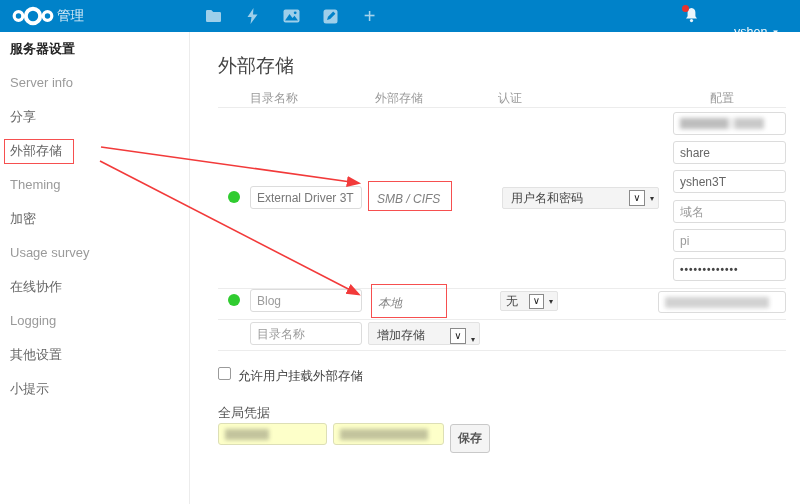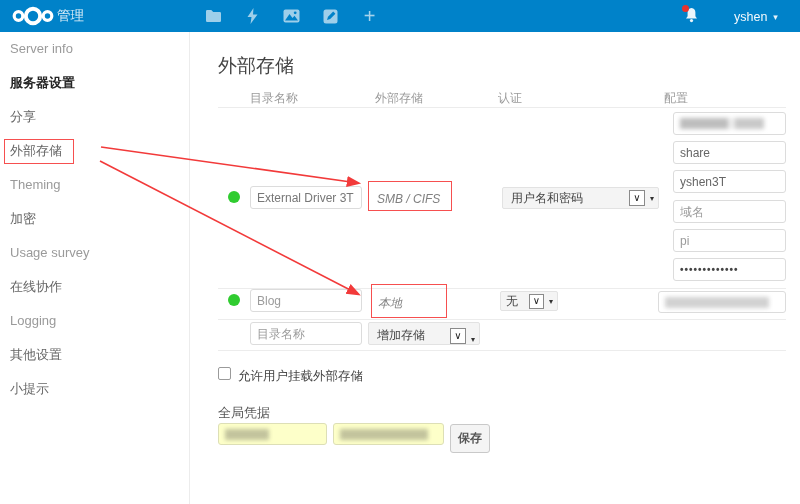--- a/index.html
+++ b/index.html
@@ -11,21 +11,21 @@
   .header { position:absolute; left:0; top:0; width:800px; height:32px; background:#0082c9; z-index:5; }
   .logo { position:absolute; left:11px; top:5px; }
   .app-title { position:absolute; left:57px; top:0; line-height:32px; font-size:13.5px;
                color:rgba(255,255,255,.85); }
   .nav-icons { position:absolute; left:205px; top:0; height:32px; display:flex; align-items:center; gap:22px; }
   .nav-ic { width:17px; height:17px; display:flex; align-items:center; justify-content:center; cursor:pointer; }
   .plus-glyph { color:rgba(255,255,255,.65); font-size:20px; font-weight:400; line-height:17px; }
   .bell-wrap { position:absolute; left:684px; top:7px; width:18px; height:18px; cursor:pointer; }
   .notif-dot { position:absolute; left:-2px; top:-2px; width:7px; height:7px; border-radius:50%;
                background:#e9322d; }
-  .user-menu { position:absolute; left:734px; top:1px; height:32px; display:flex; align-items:center;
+  .user-menu { position:absolute; left:734px; top:16px; height:32px; display:flex; align-items:center;
                gap:6px; cursor:pointer; }
   .user-name { color:rgba(255,255,255,.95); font-size:12.5px; }
   .user-caret { color:rgba(255,255,255,.9); font-size:9px; }
 
   
   .sidebar { position:absolute; left:0; top:32px; width:190px; height:472px; background:#fff;
              border-right:1px solid #ececec; }
   .side-item { height:34px; line-height:34px; padding-left:10px; font-size:13px; color:#666;
                cursor:pointer; white-space:nowrap; }
   .side-item.hdr { font-weight:bold; color:#252525; cursor:default; }
@@ -119,39 +119,39 @@
       <span class="notif-dot"></span>
     </div>
 
     <div class="user-menu">
       <span class="user-name">yshen</span>
       <span class="user-caret">▾</span>
     </div>
   </div>
 
   <div class="sidebar">
+    <div class="side-item hdr">服务器设置</div>
     <div class="side-item muted">Server info</div>
-    <div class="side-item hdr">服务器设置</div>
     <div class="side-item">分享</div>
     <div class="side-item">外部存储</div>
     <div class="side-item muted">Theming</div>
     <div class="side-item">加密</div>
     <div class="side-item muted">Usage survey</div>
     <div class="side-item">在线协作</div>
     <div class="side-item muted">Logging</div>
     <div class="side-item">其他设置</div>
     <div class="side-item">小提示</div>
   </div>
 
   <h1 class="abs page-title">外部存储</h1>
 
   <span class="abs col-hd" style="left:250px;">目录名称</span>
   <span class="abs col-hd" style="left:375px;">外部存储</span>
   <span class="abs col-hd" style="left:498px;">认证</span>
-  <span class="abs col-hd" style="left:664px;">配置</span>
+  <span class="abs col-hd" style="left:710px;">配置</span>
 
   <div class="abs divider" style="top:107px;"></div>
   <div class="abs divider" style="top:288px;"></div>
   <div class="abs divider" style="top:319px;"></div>
   <div class="abs divider" style="top:350px;"></div>
 
   <span class="abs dot" style="left:228px; top:191px;"></span>
   <input class="abs txt" style="left: 250px; top: 186px; width: 112px; color: rgb(119, 119, 119);" value="External Driver 3T">
   <span class="abs backend-label" style="left:377px; top:192px;">SMB / CIFS</span>
 

